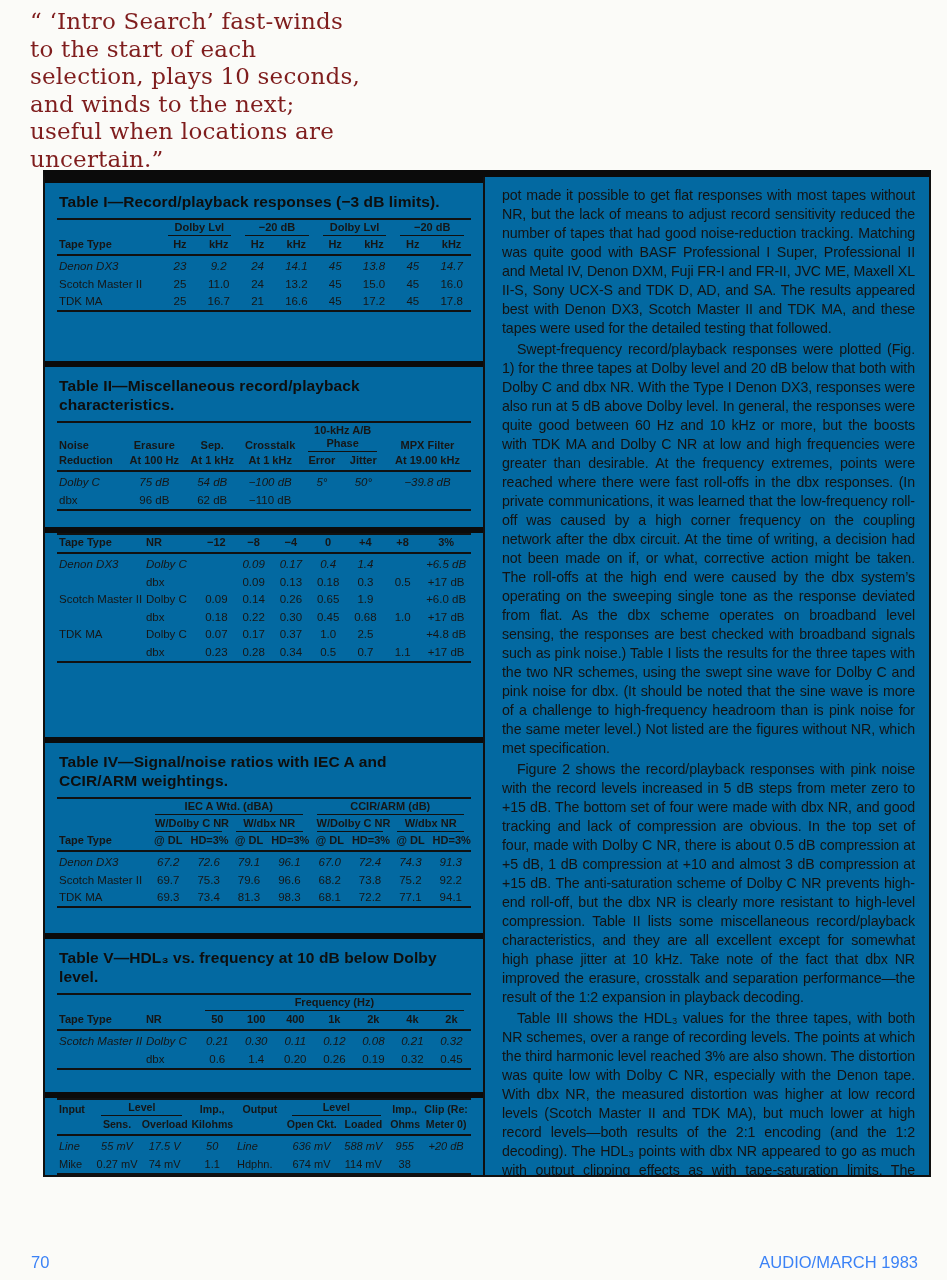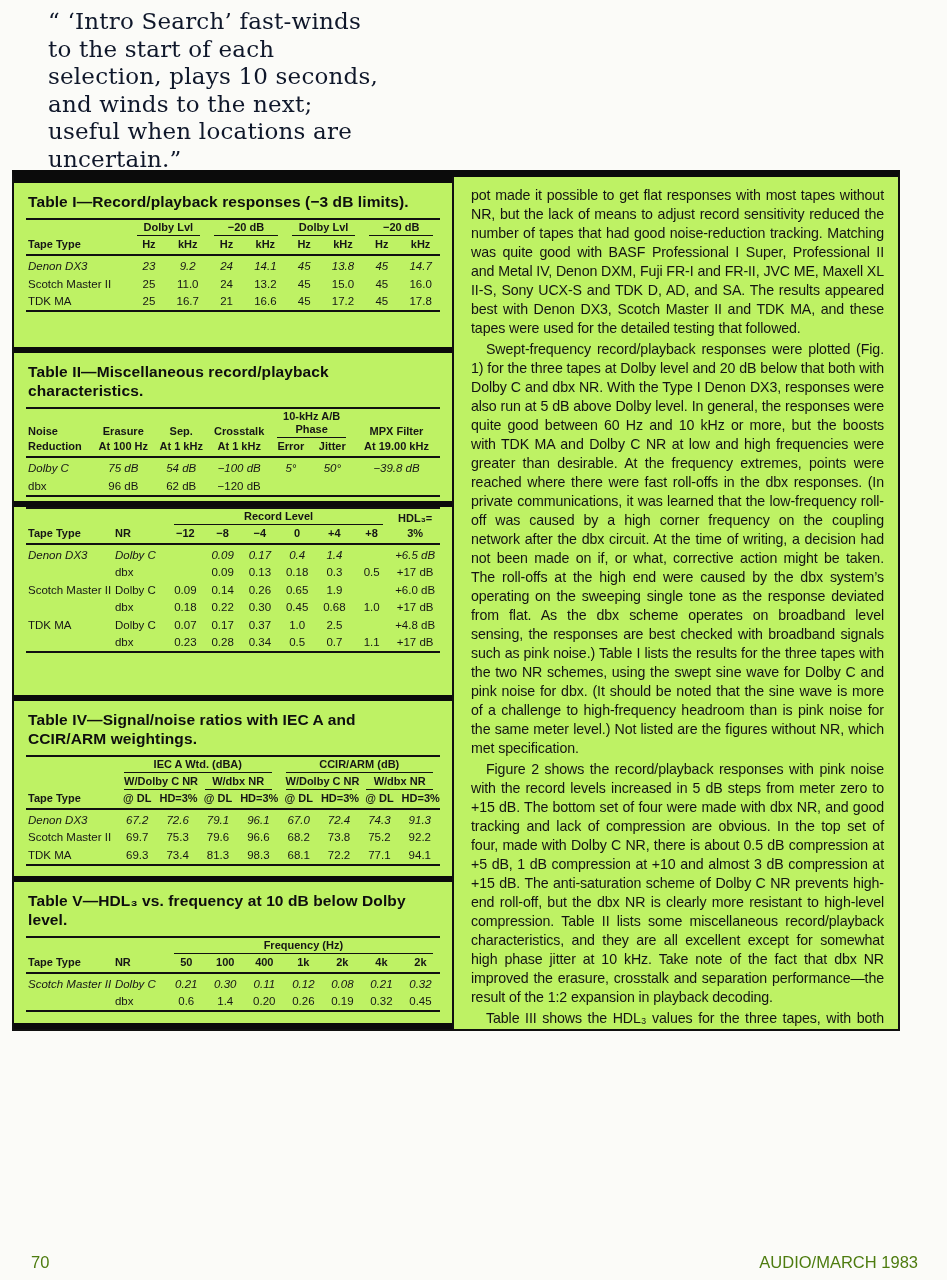--- a/index.html
+++ b/index.html
@@ -4,30 +4,30 @@
 <style>
   html,body{margin:0;padding:0;}
   body{
     width:947px;height:1280px;position:relative;
     background:#fbfbf8;color:#161616;
     font-family:"Liberation Sans",sans-serif;
     overflow:hidden;
   }
   
   .pull-quote{
-    position:absolute;left:48px;top:8px;width:400px;
+    position:absolute;left:30px;top:8px;width:400px;
     font-family:"DejaVu Serif",serif;font-size:23px;line-height:27.5px;
-    color:#0f172a;letter-spacing:.2px;
+    color:#7f1d1d;letter-spacing:.2px;
   }
   
   .main-box{
-    position:absolute;left:12px;top:170px;width:888px;height:861px;
+    position:absolute;left:43px;top:170px;width:888px;height:1007px;
     box-sizing:border-box;
     border:2px solid #101010;border-top:7px solid #0b0b0b;
-    display:flex;background:#bef264;
+    display:flex;background:#0369a1;
   }
   .left-col{
     width:440px;box-sizing:border-box;border-right:2px solid #101010;
     display:flex;flex-direction:column;overflow:hidden;
   }
   .right-col{
     flex:1;box-sizing:border-box;padding:7px 12px 0 15px;overflow:hidden;
   }
   
   .section{
@@ -64,21 +64,21 @@
   .t6 td{font-size:11px;}
   .t2 th{white-space:normal;}
   
   .article p{
     margin:2px;font-size:14.2px;line-height:19px;text-align:justify;
     text-indent:15px;letter-spacing:-.1px;color:#131313;
   }
   .article p.first{text-indent:0;}
   
   .folio{
-    position:absolute;top:1253px;font-size:16.5px;color:#4d7c0f;
+    position:absolute;top:1253px;font-size:16.5px;color:#3b82f6;
   }
   .folio-left{left:31px;}
   .folio-right{right:29px;}
 </style>
 </head>
 <body>
 
 <div class="pull-quote">
   <div>“ ‘Intro Search’ fast-winds</div>
   <div>to the start of each</div>
@@ -205,46 +205,38 @@
               <td>54 dB</td>
               <td>−100 dB</td>
               <td>5°</td>
               <td>50°</td>
               <td>−39.8 dB</td>
             </tr>
             <tr>
               <td class="c-label">dbx</td>
               <td>96 dB</td>
               <td>62 dB</td>
-              <td>−120 dB</td>
+              <td>−110 dB</td>
               <td></td>
               <td></td>
               <td></td>
             </tr>
           </tbody>
       </table>
     </div>
 
     <div class="section s3">
       <table class="tbl t3">
         <colgroup>
           <col style="width:21%">
             <col style="width:13%">
           <col span="6" style="width:9%">
             <col style="width:12%">
         </colgroup>
         <thead>
-          <tr>
-            <th></th>
-            <th></th>
-            <th class="grp" colspan="6">
-                <span class="gline">Record Level</span>
-              </th>
-            <th>HDL₃=</th>
-          </tr>
           <tr class="cols">
             <th class="c-label">Tape Type</th>
             <th class="c-label">NR</th>
             <th>−12</th>
             <th>−8</th>
             <th>−4</th>
             <th>0</th>
             <th>+4</th>
             <th>+8</th>
             <th>3%</th>

